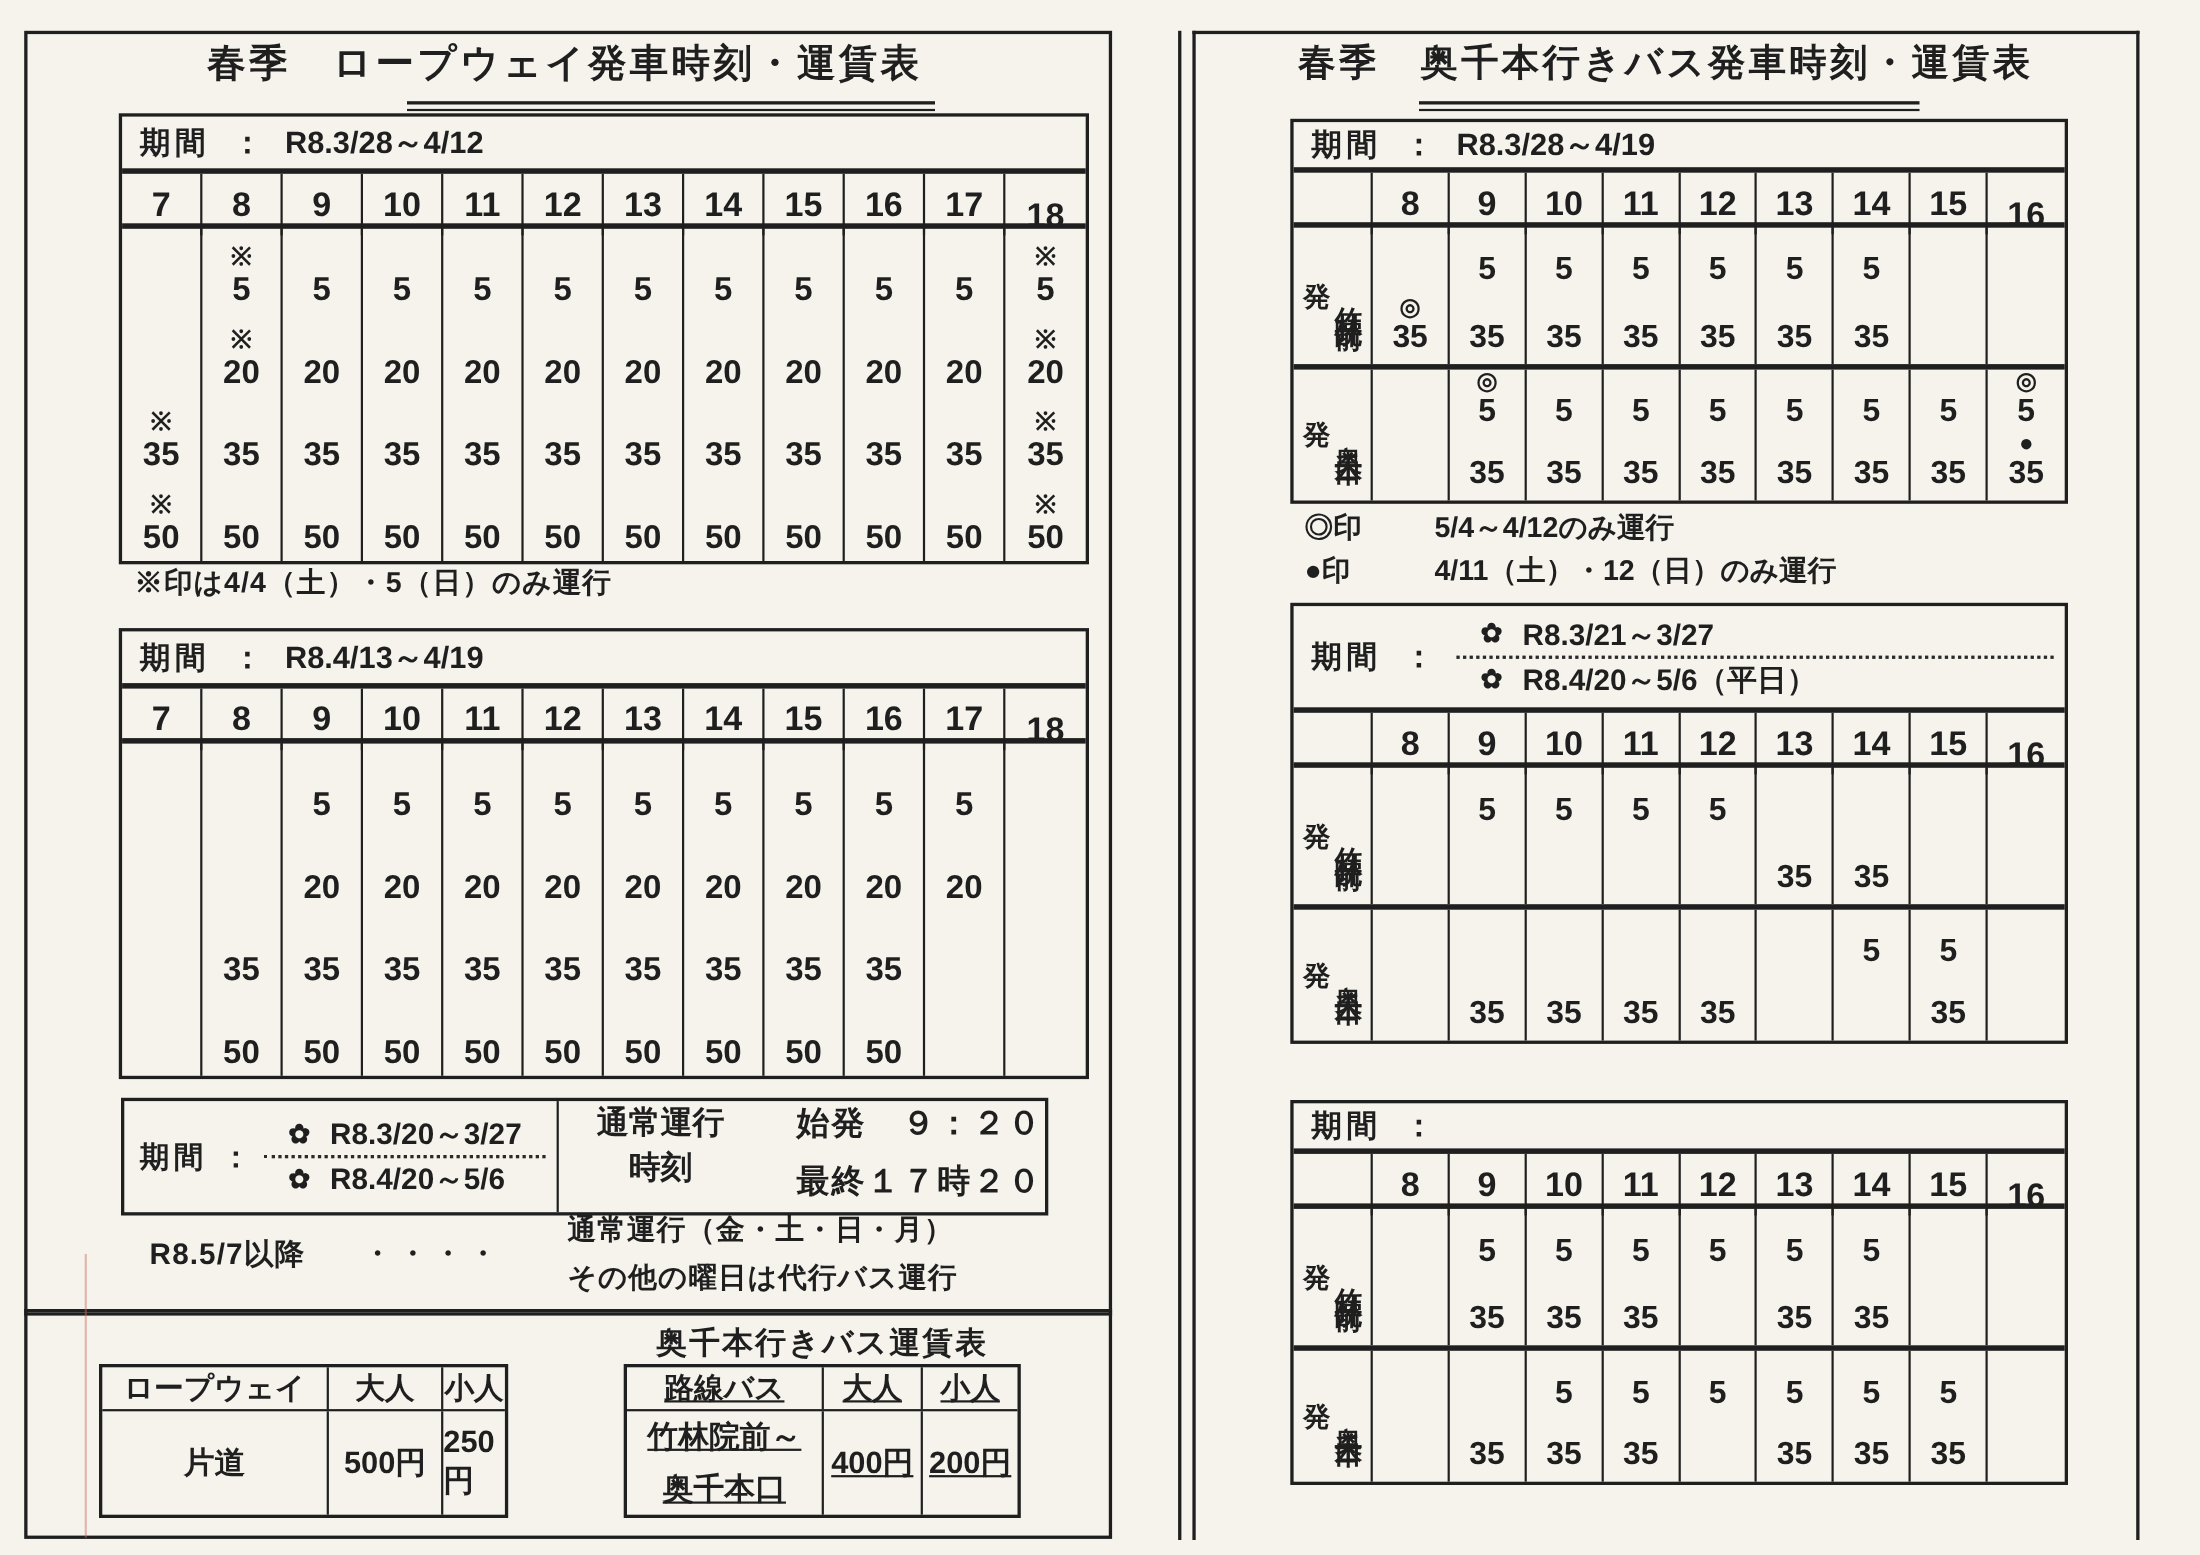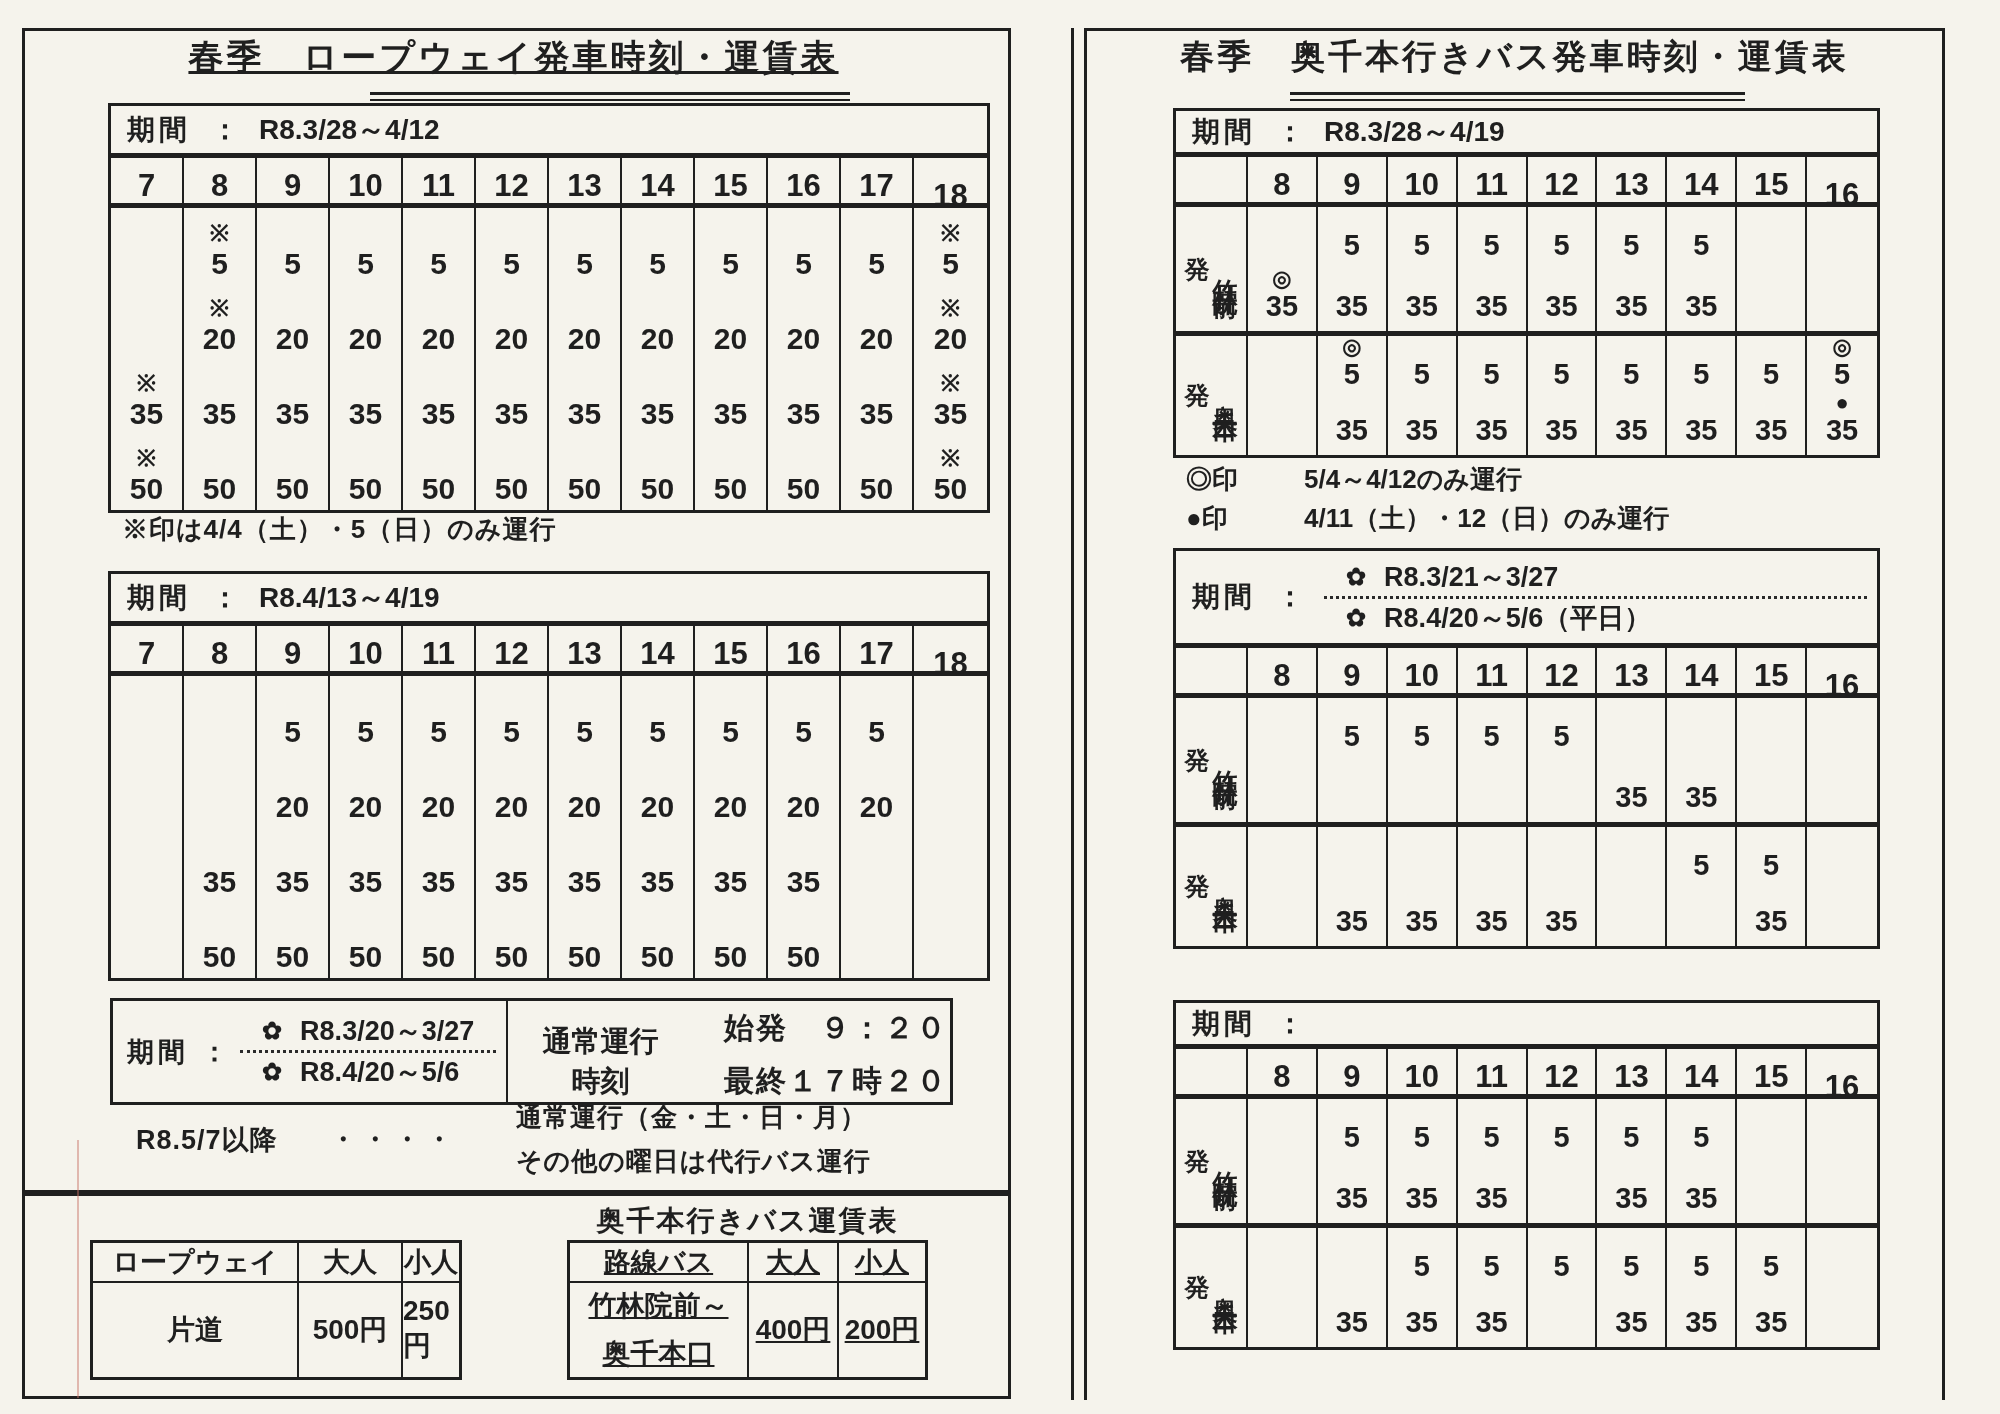--- a/index.html
+++ b/index.html
@@ -50,21 +50,21 @@
   .rcell .marker{height:25px;line-height:25px;font-size:22px;}
   .rcell .mval{font-size:29px;line-height:31px;height:31px;}
   
   .note{position:absolute;font-size:26px;font-weight:600;letter-spacing:1px;}
   .symnote{position:absolute;display:flex;font-size:26px;font-weight:600;}
   .symnote .sym{width:118px;}
   
   .box3{position:absolute;border:3px solid var(--ink);display:grid;grid-template-columns:395px 1fr;box-sizing:border-box;}
   .box3 .c1{border-right:2.5px solid var(--ink);display:flex;align-items:center;gap:12px;padding-left:14px;
             font-size:27px;font-weight:700;}
-  .box3 .c2{display:flex;align-items:flex-end;}
+  .box3 .c2{display:flex;align-items:flex-start;}
   .mid{width:185px;display:flex;flex-direction:column;align-items:center;justify-content:center;
        font-size:29px;font-weight:700;line-height:1.4;}
   .times{flex:1;display:flex;flex-direction:column;justify-content:center;gap:12px;font-size:30px;font-weight:700;letter-spacing:2px;margin-left:31px;}
   
   .ftitle{position:absolute;text-align:center;font-size:28px;font-weight:700;letter-spacing:2px;}
   .ftable{position:absolute;border:3px solid var(--ink);box-sizing:border-box;}
   .fhead{display:grid;height:40px;border-bottom:2.5px solid var(--ink);box-sizing:border-box;}
   .fhead div{display:flex;align-items:center;justify-content:center;font-size:27px;font-weight:700;
              border-right:2.5px solid var(--ink);}
   .fhead div:last-child{border-right:none;}
@@ -84,21 +84,21 @@
   <div class="frame" style="left:22px;top:1190px;width:983px;height:203px;"></div>
 
   <div class="vline" style="left:1071px;top:28px;height:1372px;"></div>
   <div class="vline" style="left:1084px;top:28px;height:1372px;"></div>
 
   <div class="hline" style="left:1084px;top:28px;width:861px;"></div>
   <div class="vline" style="left:1942px;top:28px;height:1372px;"></div>
 
   <div class="redline" style="left:77px;top:1140px;height:258px;"></div>
 
-  <div class="title" style="left:22px;top:34px;width:983px;text-decoration:underline;">春季　ロープウェイ発車時刻・運賃表</div>
+  <div class="title" style="left:22px;top:34px;width:983px;">春季　ロープウェイ発車時刻・運賃表</div>
   <div class="tunder" style="left:370px;top:92px;width:480px;"></div>
 
   <div id="lt1" class="ltable" style="left:108px;top:103px;width:882px;">
       <div class="prow">
         <span class="plabel">期間</span>
         <span class="pcolon">：</span>
         <span class="pvalue">R8.3/28～4/12</span>
       </div>
       <div class="hrow lgrid">
         <div class="hcell">7</div>

